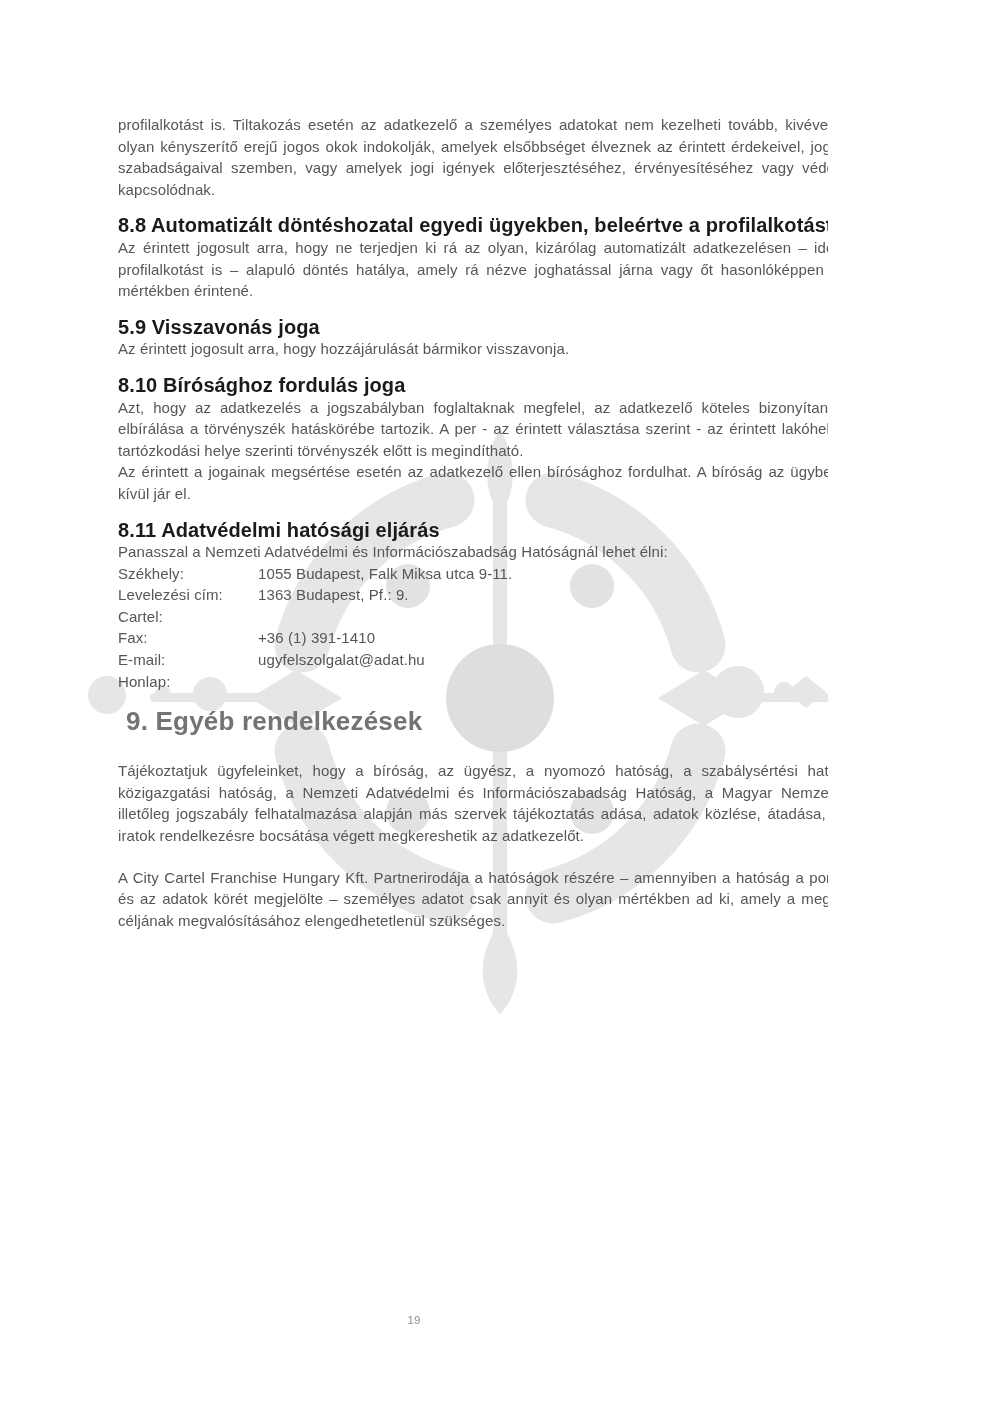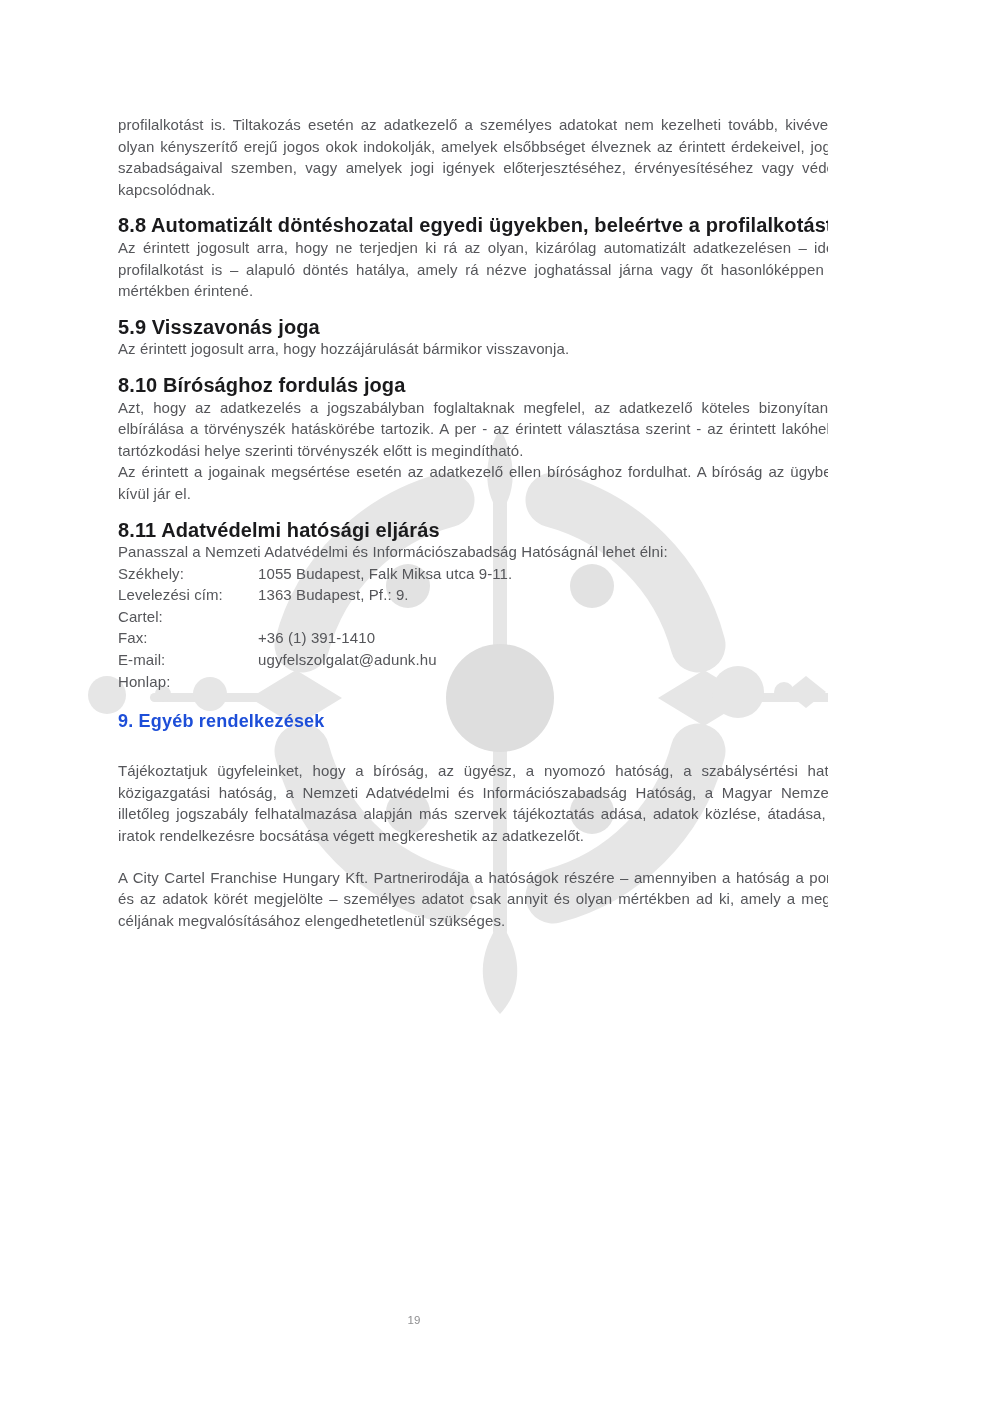--- a/index.html
+++ b/index.html
@@ -34,25 +34,25 @@
   p.just { text-align: justify; }
   h3.sec-heading {
     margin: 15px 0 0 0;
     font-size: 20px;
     line-height: 21.6px;
     font-weight: 700;
     color: #1a1a1c;
     letter-spacing: 0.1px;
   }
   h2.big-heading {
-    margin: 16px 0 26px 0;
-    font-size: 18px;
+    margin: 16px 0 26px 8px;
+    font-size: 26px;
     line-height: 26px;
     font-weight: 800;
-    color: #1d4ed8;
+    color: #737373;
     letter-spacing: 0.2px;
   }
   .contact-table { margin: 0; }
   .contact-row { display: flex; }
   .contact-label { flex: 0 0 140px; }
   .contact-value { flex: 1 1 auto; }
   a.doc-link {
     color: #55565a;
     text-decoration: underline;
   }
@@ -143,21 +143,21 @@
       </div>
       <div class="contact-row">
         <span class="contact-label">Cartel:</span>
       </div>
       <div class="contact-row">
         <span class="contact-label">Fax:</span>
         <span class="contact-value">+36 (1) 391-1410</span>
       </div>
       <div class="contact-row">
         <span class="contact-label">E-mail:</span>
-        <span class="contact-value">ugyfelszolgalat@adunk.hu</span>
+        <span class="contact-value">ugyfelszolgalat@adat.hu</span>
       </div>
       <div class="contact-row">
         <span class="contact-label">Honlap:</span>
       </div>
     </div>
 
     <h2 class="big-heading">9. Egyéb rendelkezések</h2>
 
     <p class="just para-gap">Tájékoztatjuk ügyfeleinket, hogy a bíróság, az ügyész, a nyomozó hatóság, a szabálysértési hatóság, a közigazgatási hatóság, a Nemzeti Adatvédelmi és Információszabadság Hatóság, a Magyar Nemzeti Bank, illetőleg jogszabály felhatalmazása alapján más szervek tájékoztatás adása, adatok közlése, átadása, illetőleg iratok rendelkezésre bocsátása végett megkereshetik az adatkezelőt.</p>
     <p class="just para-gap-lg">A City Cartel Franchise Hungary Kft. Partnerirodája a hatóságok részére – amennyiben a hatóság a pontos célt és az adatok körét megjelölte – személyes adatot csak annyit és olyan mértékben ad ki, amely a megkeresés céljának megvalósításához elengedhetetlenül szükséges.</p>

